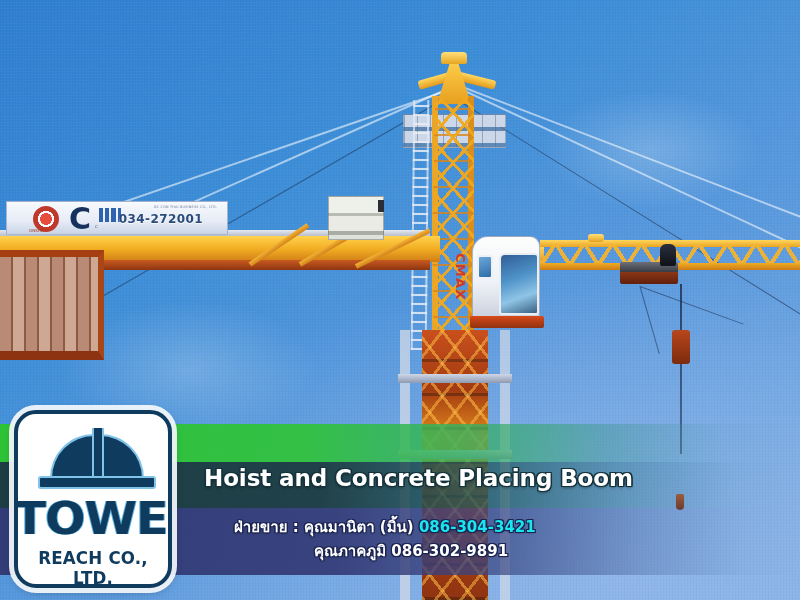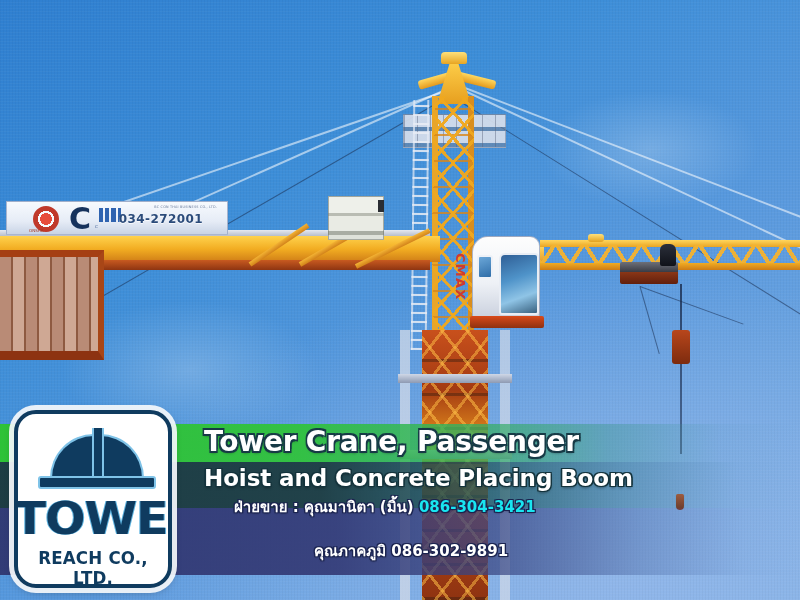--- a/index.html
+++ b/index.html
@@ -390,21 +390,21 @@
     position:absolute;
     font-family:"DejaVu Sans", sans-serif;
     font-weight:bold; font-size:15px; line-height:19px;
     color:#ffffff;
     text-shadow:
       -1.2px -1.2px 0 #1b2450, 1.2px -1.2px 0 #1b2450,
       -1.2px  1.2px 0 #1b2450, 1.2px  1.2px 0 #1b2450,
        0 1px 2px rgba(0,0,0,.5);
     white-space:nowrap;
   }
-  .c1 { left:234px; top:498px; }
+  .c1 { left:234px; top:518px; }
   .c2 { left:314px; top:542px; }
   .c3 { left:310px; top:547px; }
   .hl { color:#19e6f0; }
 </style>
 </head>
 <body>
 
 <div id="stage">
 
   <div class="sky"></div>
@@ -499,21 +499,20 @@
     <div class="hat">
       <div class="hat-dome-l"></div>
       <div class="hat-dome-r"></div>
       <div class="hat-ridge"></div>
       <div class="hat-brim"></div>
     </div>
     <div class="logo-word">TOWER</div>
     <div class="logo-sub">REACH CO., LTD.</div>
   </div>
 
-  <div class="title1">Tower Crane, Passenger</div>
   <div class="title2">Hoist and Concrete Placing Boom</div>
 
   <div class="contact c1">
     <span>ฝ่ายขาย : คุณมานิตา (มิ้น) </span><span class="hl">086-304-3421</span>
   </div>
   <div class="contact c2">
     <span>คุณภาคภูมิ </span><span>086-302-9891</span>
   </div>
 
 </div>

